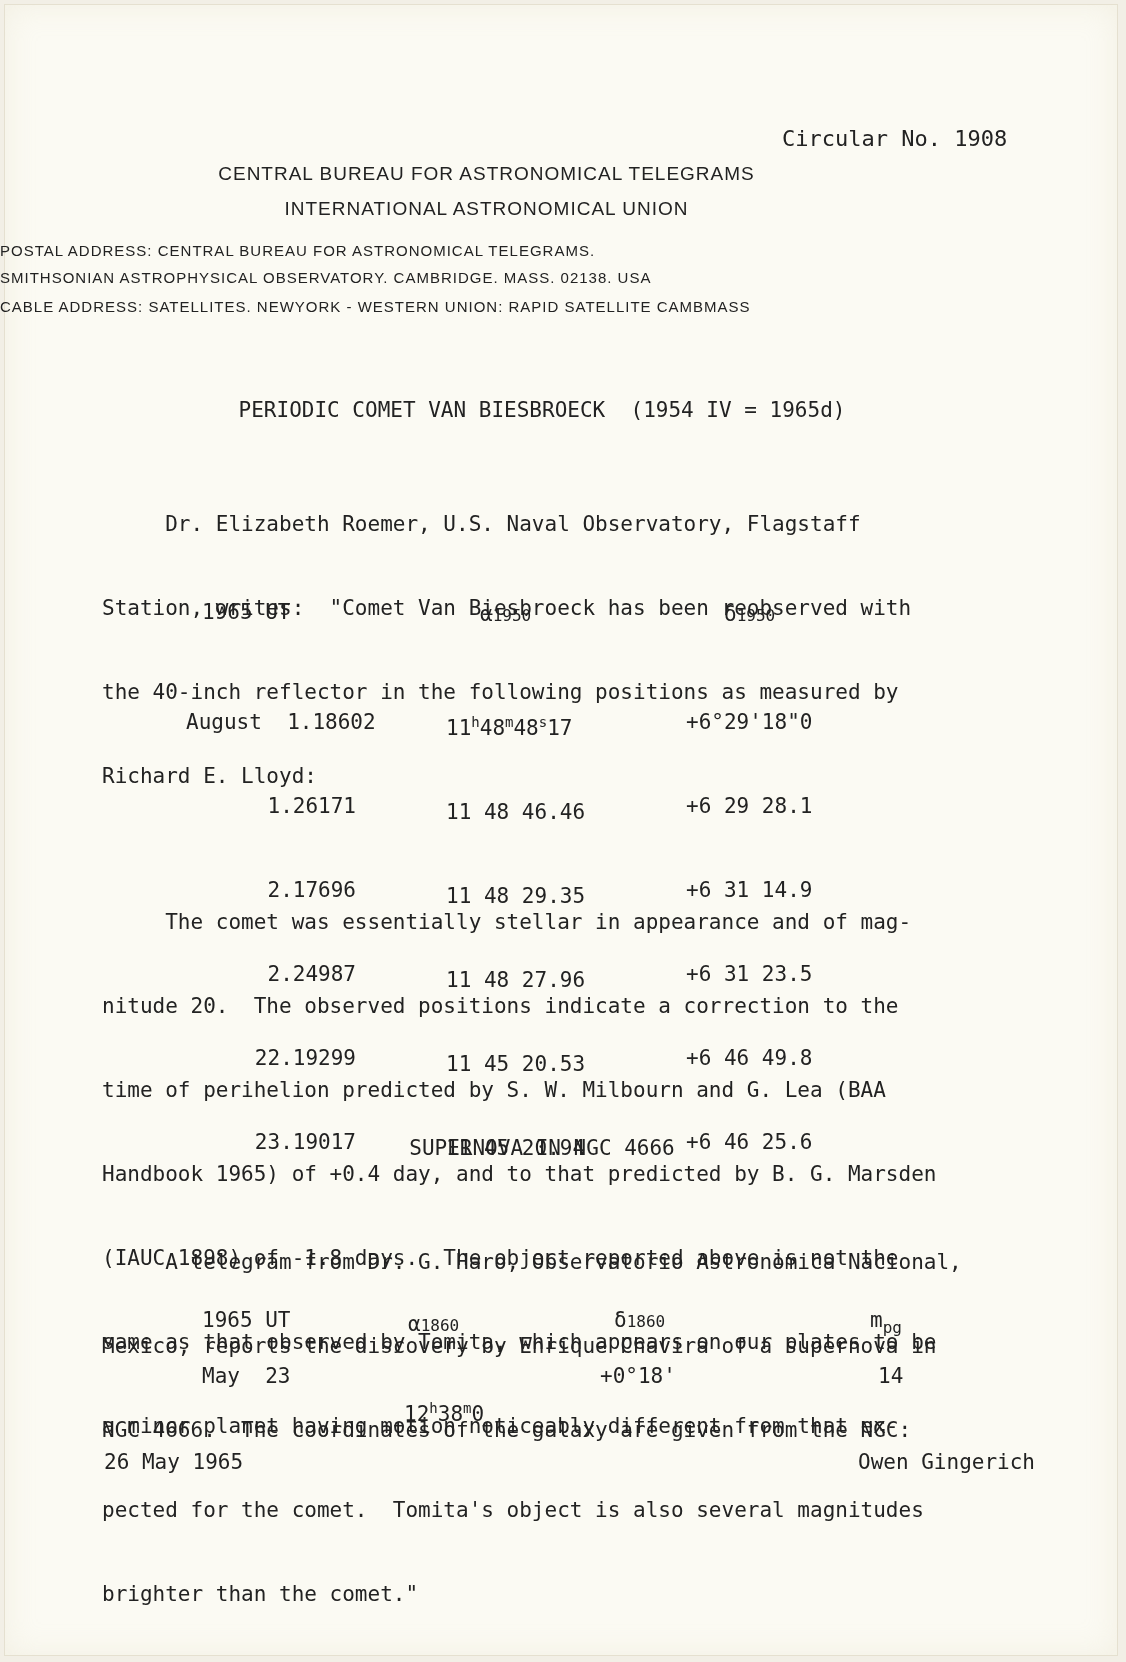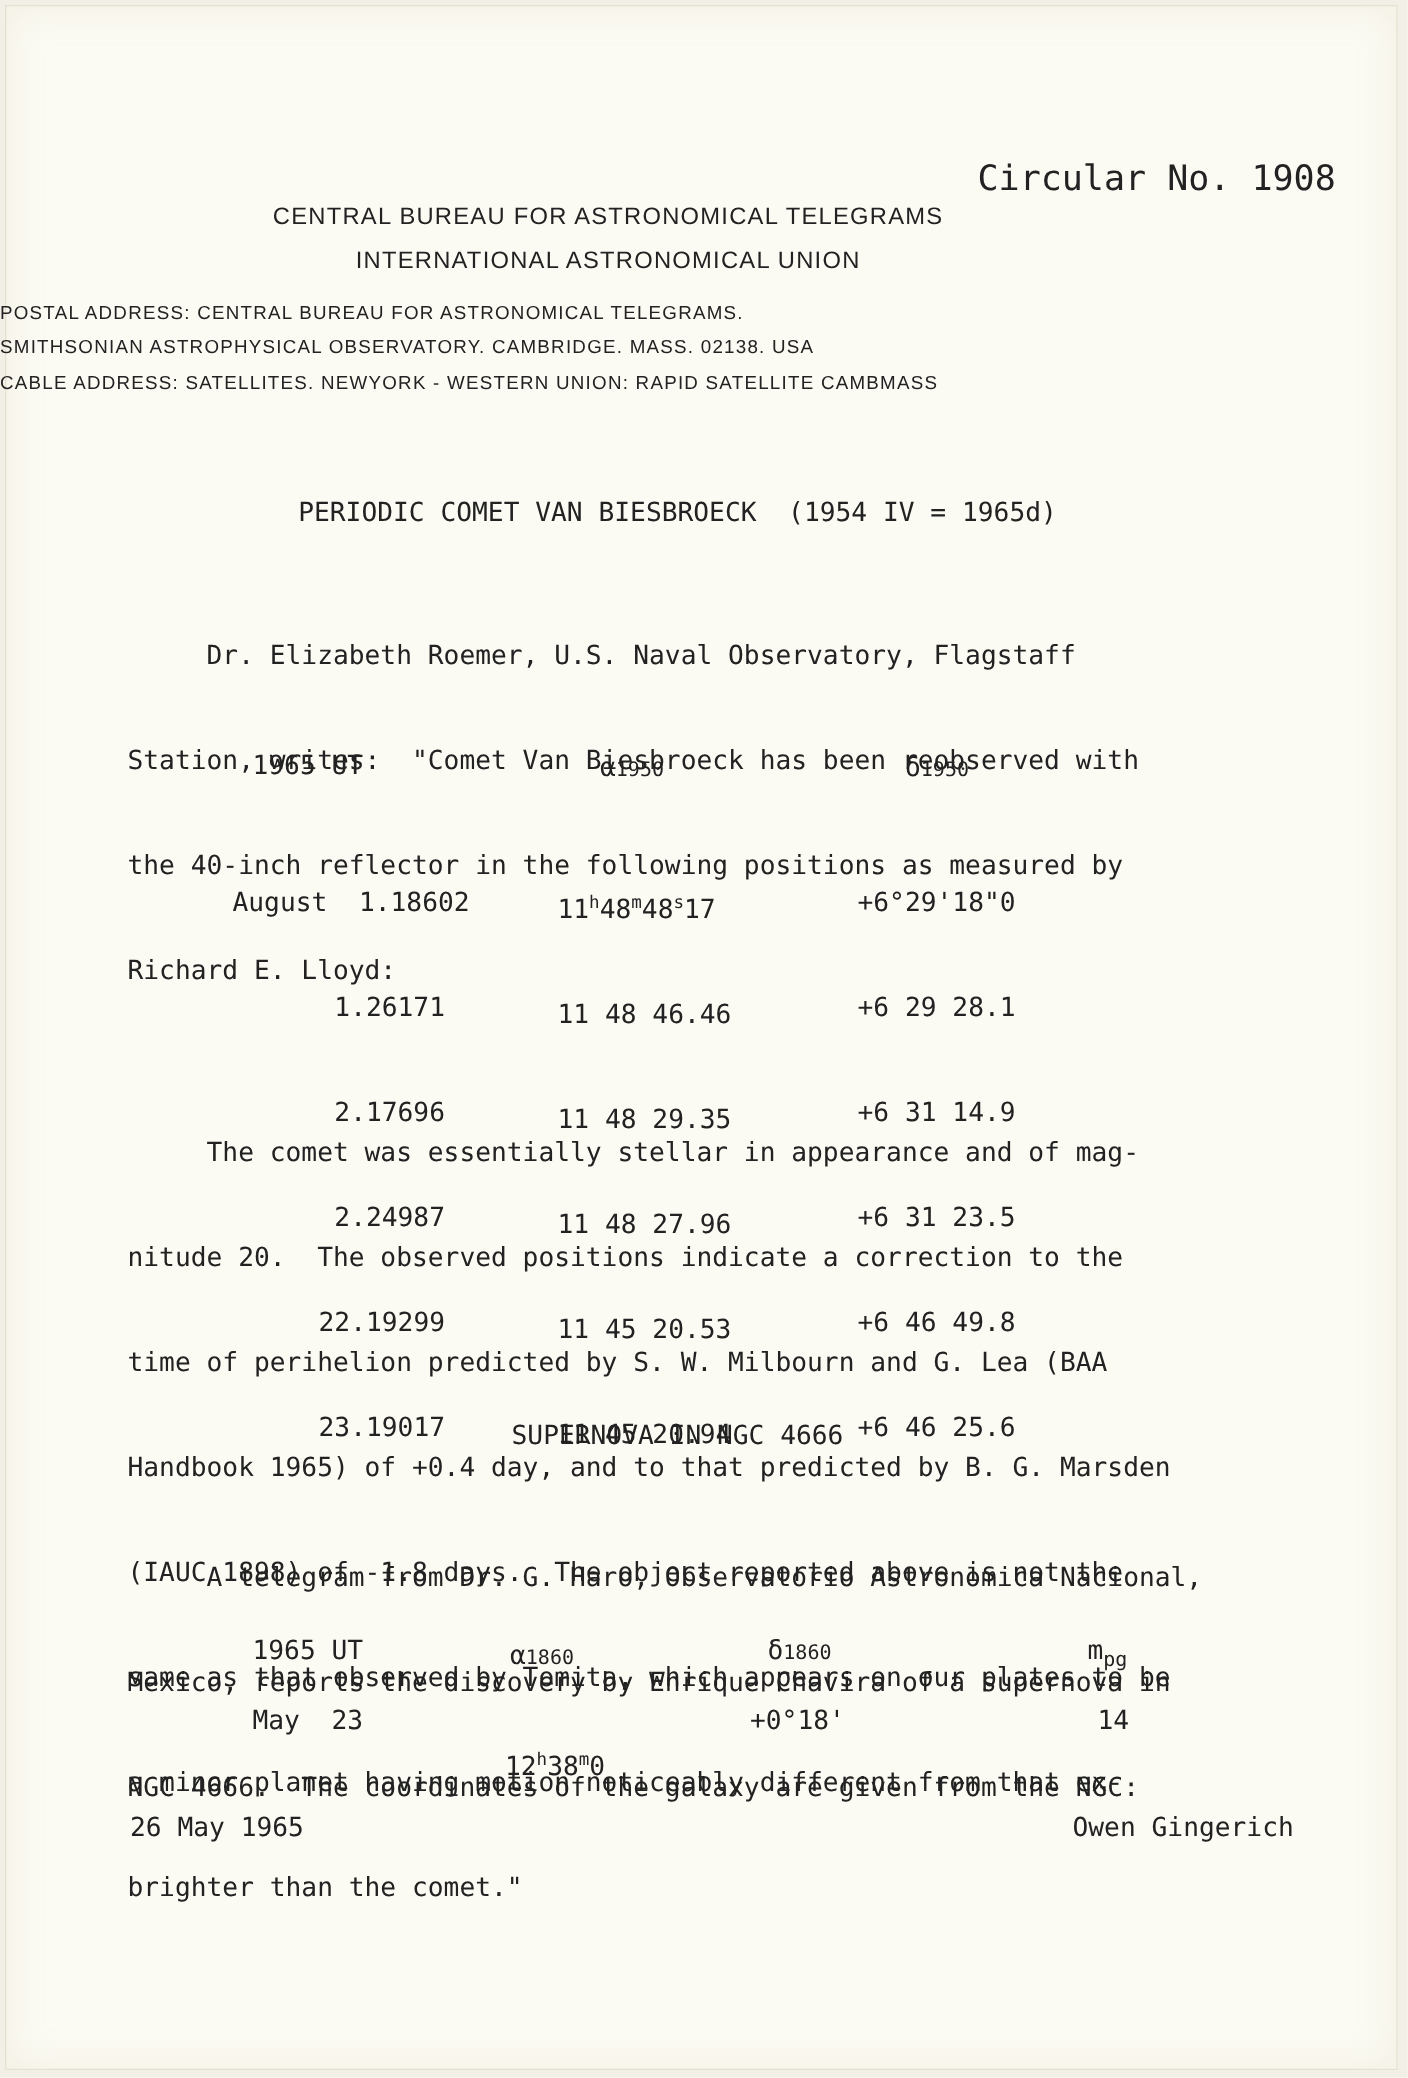--- a/index.html
+++ b/index.html
@@ -1,21 +1,21 @@
 <!DOCTYPE html>
 <html><head>
 <meta charset="utf-8">
 <style>
   html,body{margin:0;padding:0;}
   body{width:1126px;height:1662px;background:#f2efe6;position:relative;overflow:hidden;}
   .page{position:absolute;left:4px;top:4px;width:1112px;height:1650px;background:#fbfaf3;border:1px solid #e5e0d0;box-shadow:inset 0 0 30px rgba(220,210,180,0.25);}
   .mono{font-family:"DejaVu Sans Mono","Liberation Mono",monospace;color:#222;}
   .sans{font-family:"Liberation Sans","DejaVu Sans",sans-serif;color:#222;}
   .abs{position:absolute;}
-  .circ{left:782px;top:126px;font-size:28px;}
+  .circ{left:782px;top:126px;font-size:22px;}
   .h1{left:0;width:973px;text-align:center;font-size:19px;letter-spacing:1px;}
   .h2{left:0;width:1126px;text-align:left;font-size:15px;letter-spacing:1px;}
   .title{left:0;width:1084px;text-align:center;font-size:21px;}
   .para{left:102px;width:950px;font-size:21px;line-height:28px;white-space:pre;}
   .tbl{font-size:21px;line-height:28px;white-space:pre;}
   .sub{font-size:16px;}
   sup{font-size:14px;}
 </style>
 </head>
 <body>
@@ -68,20 +68,21 @@
 </div>
 
 <div class="abs mono para" style="top:852px">
   <div>     The comet was essentially stellar in appearance and of mag-</div>
   <div>nitude 20.  The observed positions indicate a correction to the</div>
   <div>time of perihelion predicted by S. W. Milbourn and G. Lea (BAA</div>
   <div>Handbook 1965) of +0.4 day, and to that predicted by B. G. Marsden</div>
   <div>(IAUC 1898) of -1.8 days.  The object reported above is not the</div>
   <div>same as that observed by Tomita, which appears on our plates to be</div>
   <div>a minor planet having motion noticeably different from that ex-</div>
+  <div>pected for the comet.  Tomita's object is also several magnitudes</div>
   <div>brighter than the comet."</div>
 </div>
 
 <div class="abs mono title" style="top:1136px">SUPERNOVA IN NGC 4666</div>
 
 <div class="abs mono para" style="top:1192px">
   <div>     A telegram from Dr. G. Haro, Observatorio Astronomica Nacional,</div>
   <div>Mexico, reports the discovery by Enrique Chavira of a supernova in</div>
   <div>NGC 4666.  The coordinates of the galaxy are given from the NGC:</div>
 </div>

